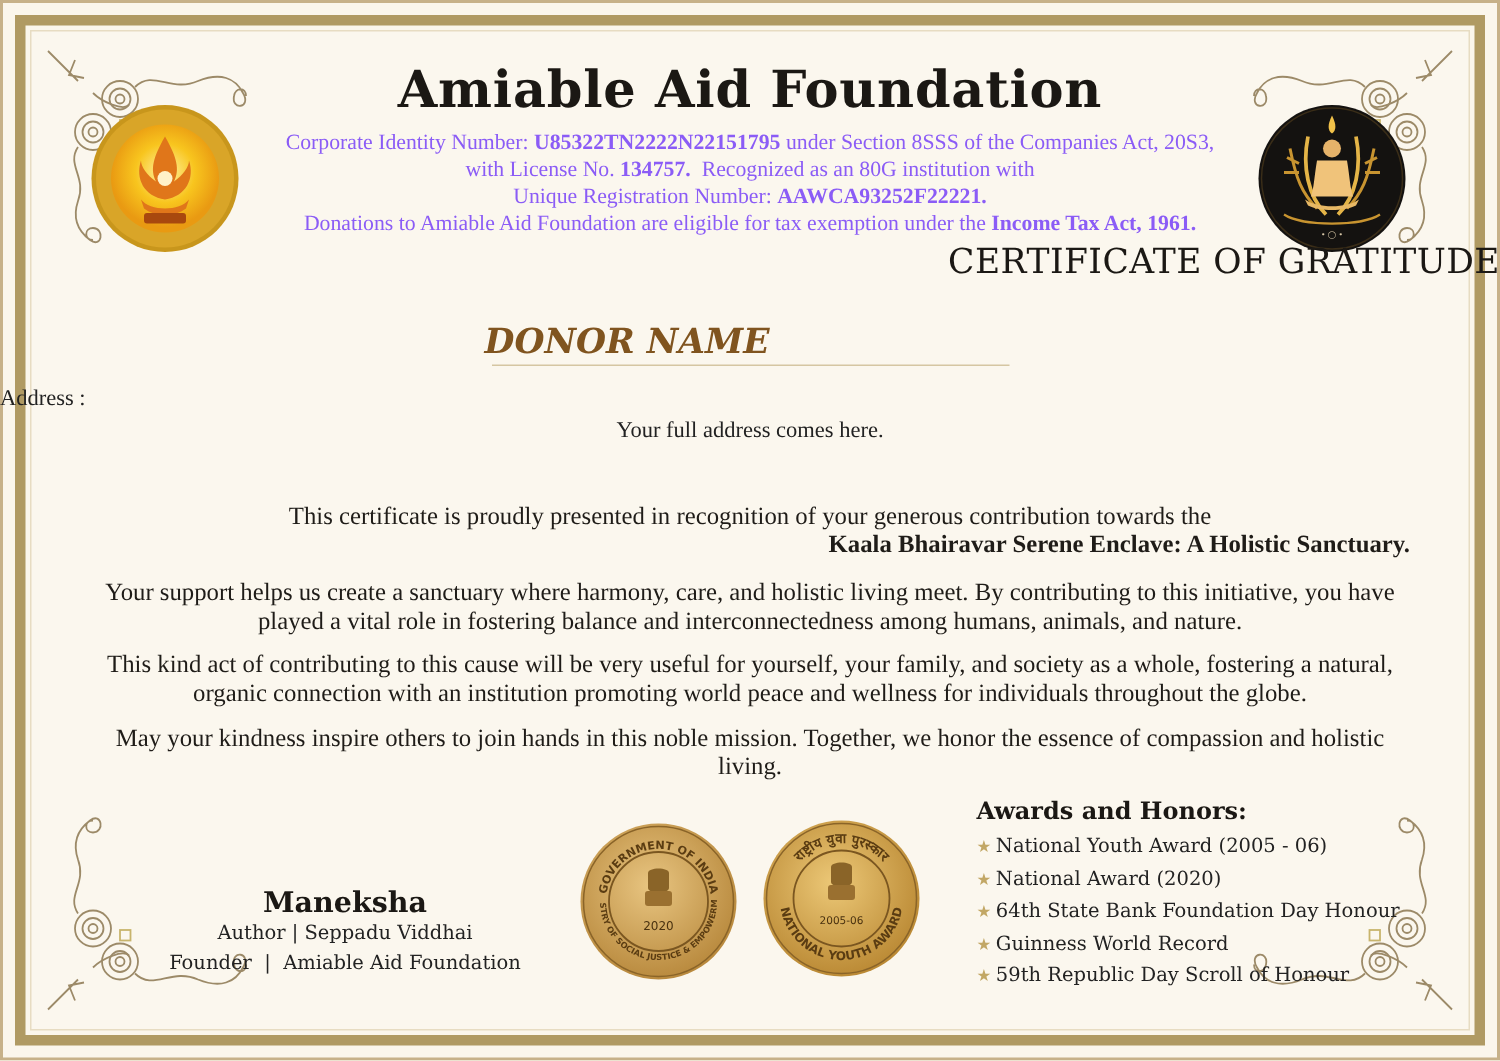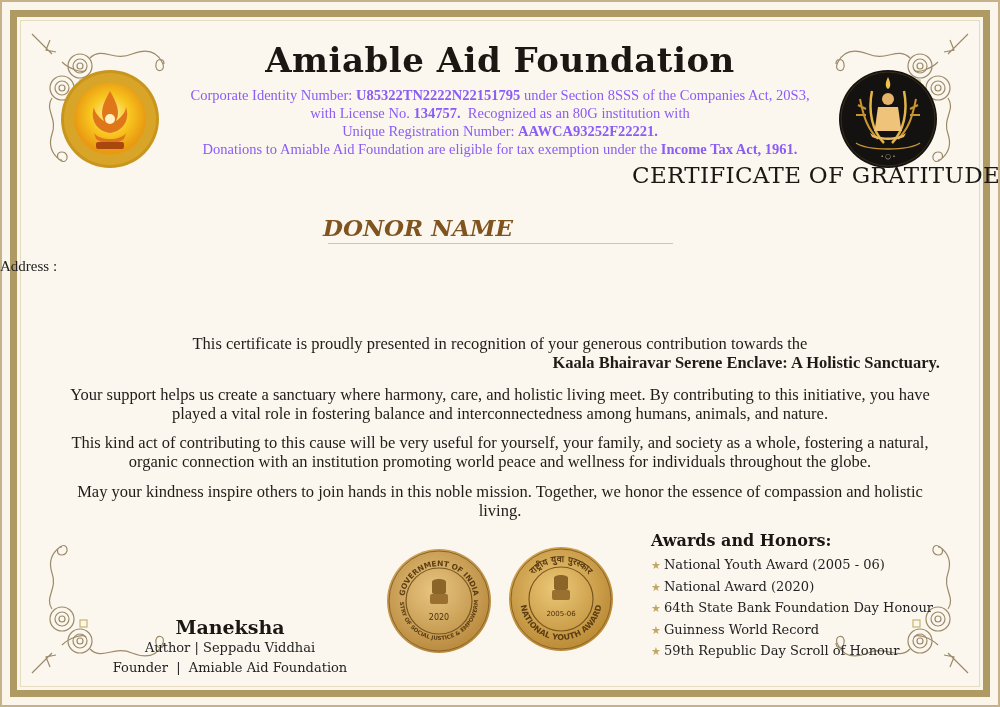--- a/index.html
+++ b/index.html
@@ -81,21 +81,21 @@
   .body-para {
     position:absolute; left:60px; width:880px; text-align:center;
     font-family:"Liberation Serif", serif; font-size:16.5px; line-height:19px; color:#1f1c18;
   }
   .p1 { top:334px; }
   .p2 { top:385px; }
   .p3 { top:433px; }
   .p4 { top:482px; }
   .bold { font-weight:bold;text-align:right; }
 
-  .signer { position:absolute; left:100px; top:616px; width:260px; text-align:center; }
+  .signer { position:absolute; left:100px; top:591px; width:260px; text-align:center; }
   .signer-name { font-family:"DejaVu Serif", serif; font-weight:bold; font-size:19px; color:#1b1814; }
   .signer-line { font-family:"DejaVu Serif", serif; font-size:13px; color:#222; line-height:20px; }
 
   .medal { position:absolute; width:106px; height:106px; }
   .medal-1 { left:386px; top:548px; }
   .medal-2 { left:508px; top:546px; }
   .medal svg { width:100%; height:100%; }
 
   .awards { position:absolute; left:651px; top:531px; width:260px; }
   .awards-title { font-family:"DejaVu Serif", serif; font-weight:bold; font-size:16px; color:#1b1814; margin-bottom:4px; }
@@ -208,20 +208,21 @@
     <div><span>Corporate Identity Number: </span><b>U85322TN2222N22151795</b><span> under Section 8SSS of the Companies Act, 20S3,</span></div>
     <div><span>with License No. </span><b>134757.</b><span style="white-space:pre">  Recognized as an 80G institution with</span></div>
     <div><span>Unique Registration Number: </span><b>AAWCA93252F22221.</b></div>
     <div><span>Donations to Amiable Aid Foundation are eligible for tax exemption under the </span><b>Income Tax Act, 1961.</b></div>
   </div>
 
   <div class="cert-title">CERTIFICATE OF GRATITUDE</div>
   <div class="donor-name">DONOR NAME</div>
   <div class="name-rule"></div>
   <div class="address-label">Address :</div>
+  <div class="address-value">Your full address comes here.</div>
 
   <div class="body-para p1">
     <div>This certificate is proudly presented in recognition of your generous contribution towards the</div>
     <div class="bold">Kaala Bhairavar Serene Enclave: A Holistic Sanctuary.</div>
   </div>
   <div class="body-para p2">Your support helps us create a sanctuary where harmony, care, and holistic living meet. By contributing to this initiative, you have played a vital role in fostering balance and interconnectedness among humans, animals, and nature.</div>
   <div class="body-para p3">This kind act of contributing to this cause will be very useful for yourself, your family, and society as a whole, fostering a natural, organic connection with an institution promoting world peace and wellness for individuals throughout the globe.</div>
   <div class="body-para p4">May your kindness inspire others to join hands in this noble mission. Together, we honor the essence of compassion and holistic living.</div>
 
   <div class="signer">

